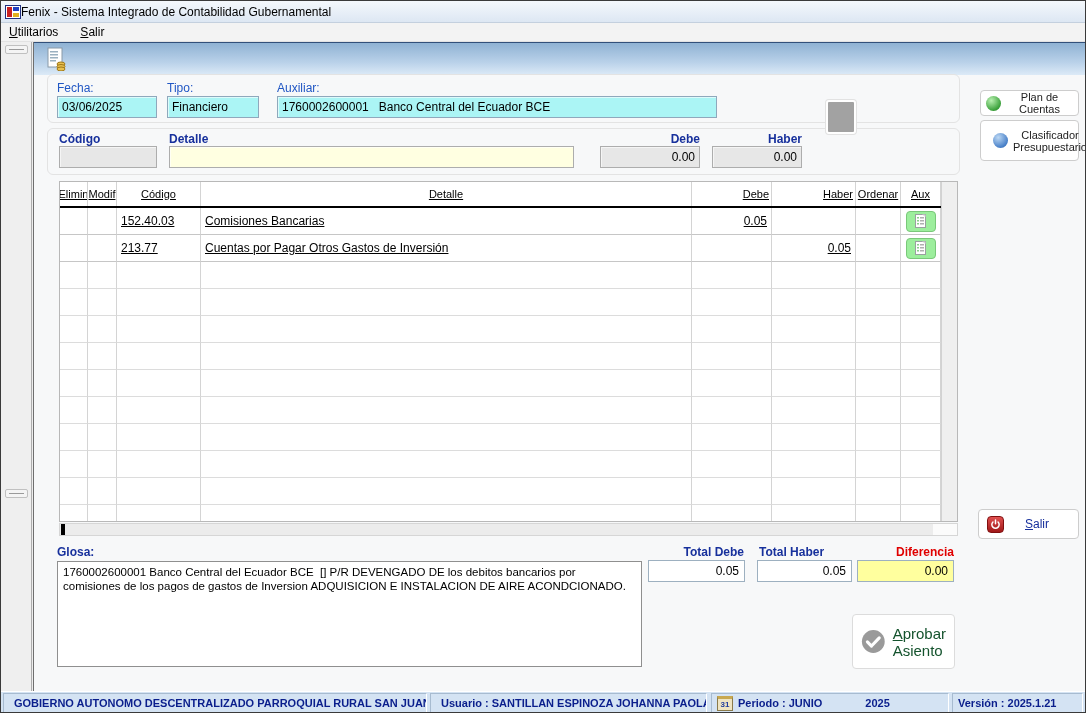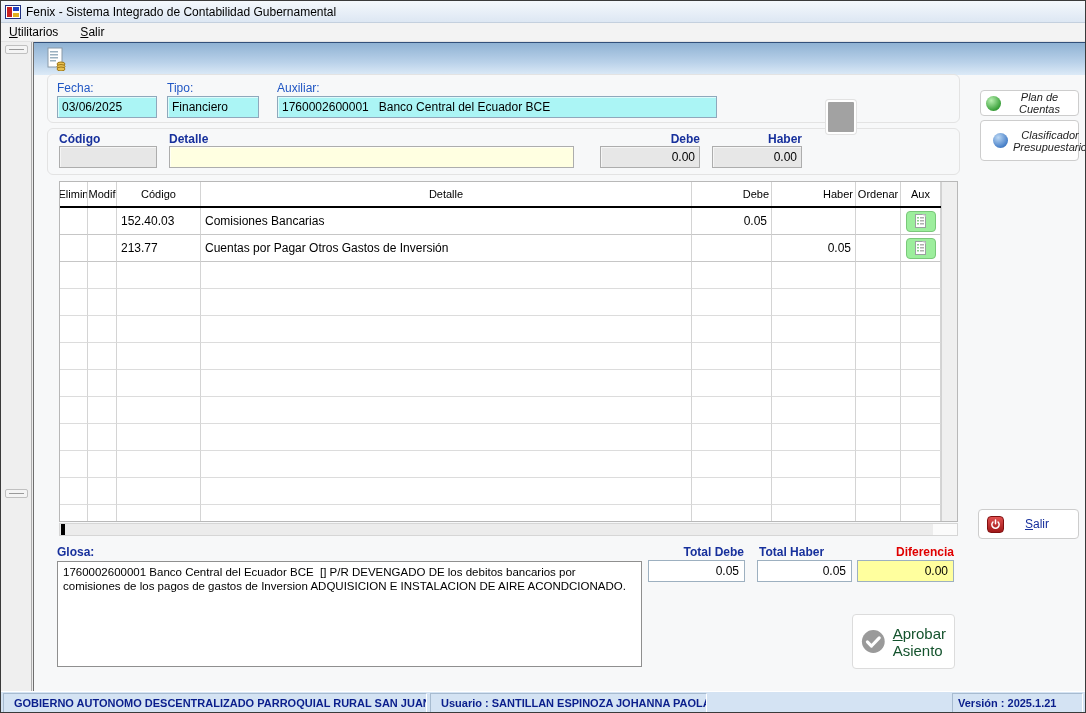--- a/index.html
+++ b/index.html
@@ -7,21 +7,21 @@
   body { font-family:"Liberation Sans","DejaVu Sans",sans-serif; }
   #screen {
     position:relative; width:1086px; height:713px; background:#EDEDED;
     border:1px solid #3A3A3A; overflow:hidden;
   }
   
   .titlebar {
     position:absolute; left:0; top:0; width:100%; height:22px;
     background:linear-gradient(#F4F8FC,#DDE7F3);
     border-bottom:1px solid #C4D0DE;
-    display:flex; align-items:center; gap:5px; padding-left:4px;
+    display:flex; align-items:center; padding-left:4px;
     font-size:12px; color:#000;
   }
   .app-icon { width:16px; height:14px; position:relative; background:#FFF; border:1px solid #203080; }
   .app-icon:before { content:""; position:absolute; left:1px; top:1px; width:5px; height:10px; background:#C82020; }
   .app-icon:after { content:""; position:absolute; right:1px; top:1px; width:6px; height:4px; background:#2040C0; box-shadow:0 6px 0 #E0B020; }
   .menubar {
     position:absolute; left:0; top:22px; width:100%; height:19px;
     background:#F3F3F3; border-bottom:1px solid #E2E2E2;
     display:flex; align-items:center; gap:22px; padding-left:8px; font-size:12px;
   }
@@ -58,21 +58,21 @@
   .field.right { justify-content:flex-end; }
   .square-btn {
     position:absolute; left:792px; top:58px; width:30px; height:34px;
     background:#A2A2A2; border:2px solid #FFF; border-radius:3px; box-shadow:0 0 0 1px #E2E2E2;
   }
   
   .side-btn {
     position:absolute; left:946px; width:99px; background:#FFF;
     border:1px solid #CDCDCD; border-radius:4px;
     display:flex; align-items:center; gap:5px; padding:3px 5px;
-    font-size:11px; color:#222; line-height:12px; cursor:default;font-style:italic;
+    font-size:11px; color:#222; line-height:12px; cursor:default;
   }
   .side-btn .txt { flex:1; text-align:center; display:inline-block; }
   .sphere { width:15px; height:15px; border-radius:50%; flex:0 0 auto; }
   .sphere.green { background:radial-gradient(circle at 35% 30%, #B8F0B0, #3AA03A 70%, #207020); }
   .sphere.blue  { background:radial-gradient(circle at 35% 30%, #BCD8F4, #4880C8 70%, #2A5AA0); }
   .gray-sq { width:16px; height:16px; background:#ABABAB; flex:0 0 auto; }
   .disabled-txt { color:#A9A9A9; }
   .salir-btn {
     position:absolute; left:944px; top:467px; width:101px; height:30px; background:#FFF;
     border:1px solid #CDCDCD; border-radius:4px; display:flex; align-items:center; padding:0 8px;
@@ -84,21 +84,21 @@
     background:linear-gradient(#E05050,#A01818); border:1px solid #801010;
     display:flex; align-items:center; justify-content:center; flex:0 0 auto;
   }
   
   .table-wrap {
     position:absolute; left:25px; top:139px; width:899px; height:341px;
     border:1px solid #B8B8B8; background:#FFF; overflow:hidden; display:flex;
   }
   .grid-area { flex:1; }
   .vscroll { width:16px; background:#EFEFEF; border-left:1px solid #D2D2D2; }
-  .trow { display:grid; grid-template-columns:28px 29px 84px 1fr 80px 84px 45px 40px; height:27px; }
+  .trow { display:grid; grid-template-columns:28px 29px 84px 1fr 80px 84px 45px 40px; height:27px;text-decoration:underline; }
   .trow.head { height:26px; border-bottom:2px solid #000; font-size:11px; }
   .tcell {
     border-right:1px solid #D4D4D4; border-bottom:1px solid #DCDCDC;
     display:flex; align-items:center; padding:0 4px; font-size:12px; color:#000; overflow:hidden; white-space:nowrap;
   }
   .head .tcell { justify-content:center; border-bottom:none; font-size:11px; padding:0 2px; }
   .head .tcell.rt { justify-content:flex-end; }
   .tcell.rt { justify-content:flex-end; }
   .tcell.ctr { justify-content:center; }
   .trow.data .tcell { border-bottom:1px solid #C6C6C6; }
@@ -442,18 +442,23 @@
       <span>GOBIERNO AUTONOMO DESCENTRALIZADO PARROQUIAL RURAL SAN JUAN</span>
     </div>
     <div class="status-sec" style="left:429px; width:277px;">
       <svg width="14" height="15" viewBox="0 0 14 15">
         <rect x="0.5" y="0.5" width="13" height="14" fill="#FFF" stroke="#8090A8"></rect>
         <circle cx="7" cy="5" r="2.6" fill="#15257E"></circle>
         <path d="M2.5 13.5 C2.5 9.8 11.5 9.8 11.5 13.5 Z" fill="#15257E"></path>
       </svg>
       <span>Usuario : SANTILLAN ESPINOZA JOHANNA PAOLA</span>
     </div>
+    <div class="status-sec" style="left:710px; width:238px;">
+      <span class="cal-icon">31</span>
+      <span>Periodo : JUNIO</span>
+      <span style="margin-left:38px;">2025</span>
+    </div>
     <div class="status-sec" style="left:951px; width:131px;">
       <span>Versión : 2025.1.21</span>
     </div>
   </div>
 
 </div>
 
 </body></html>

